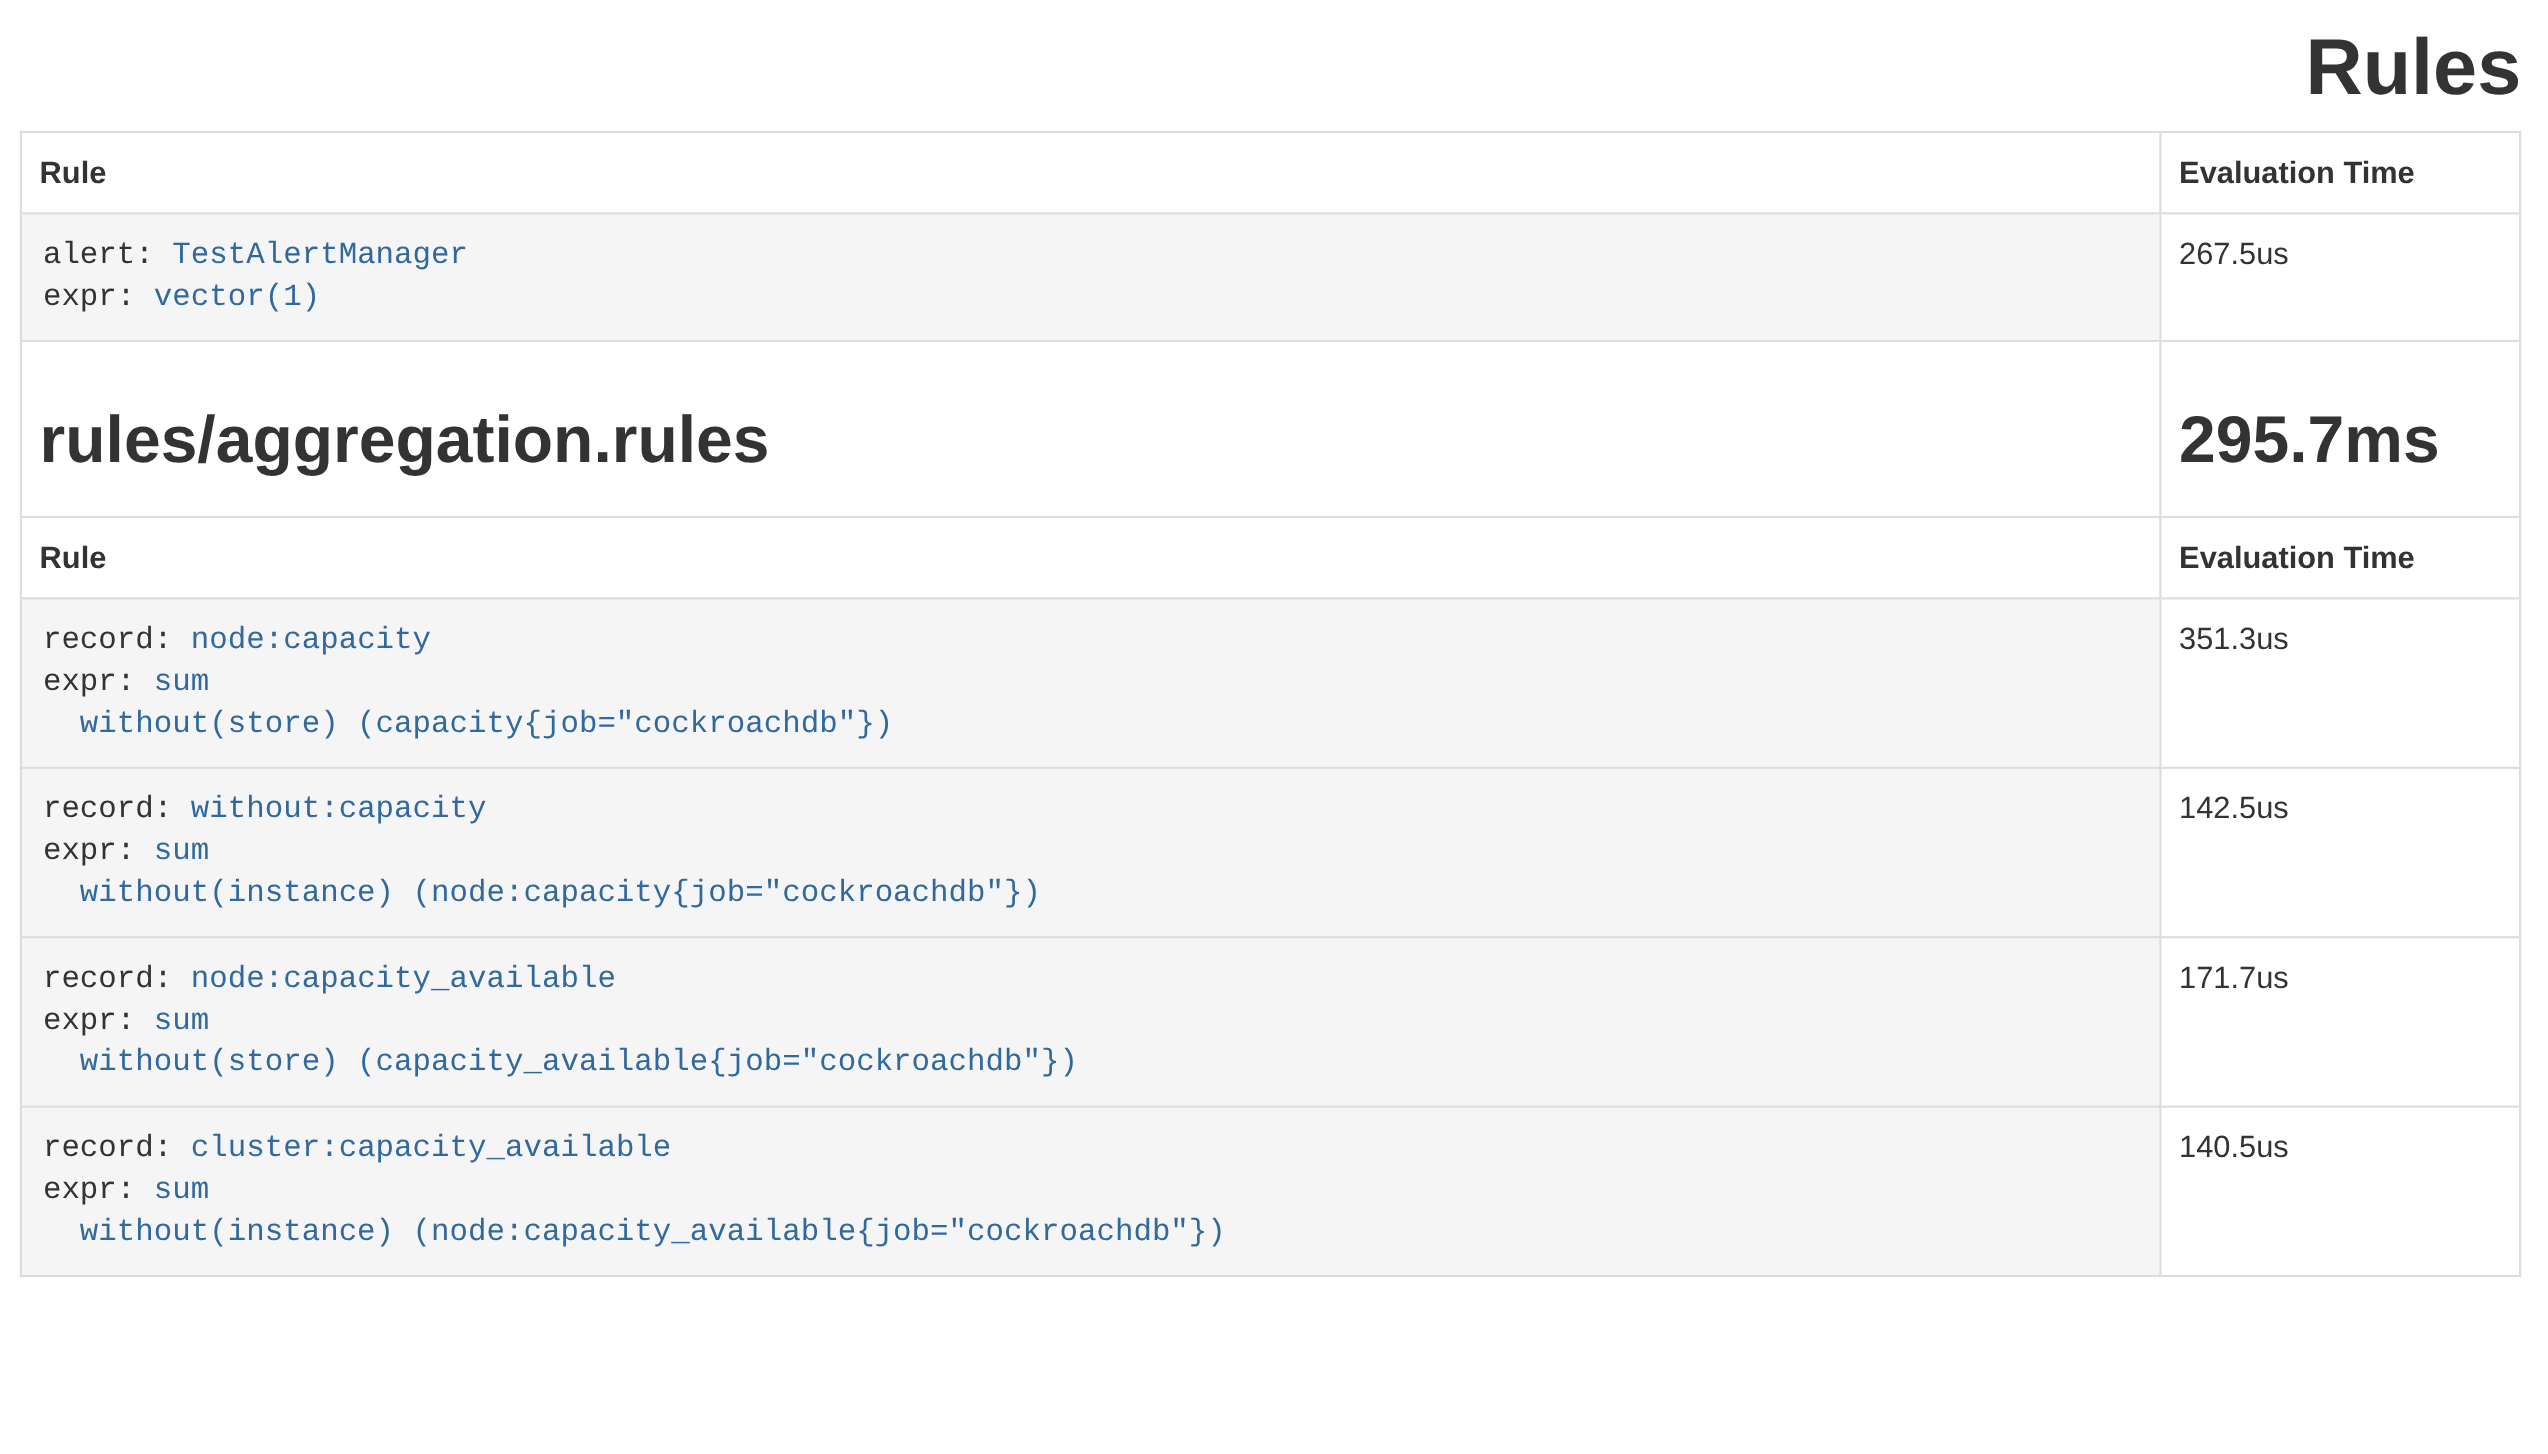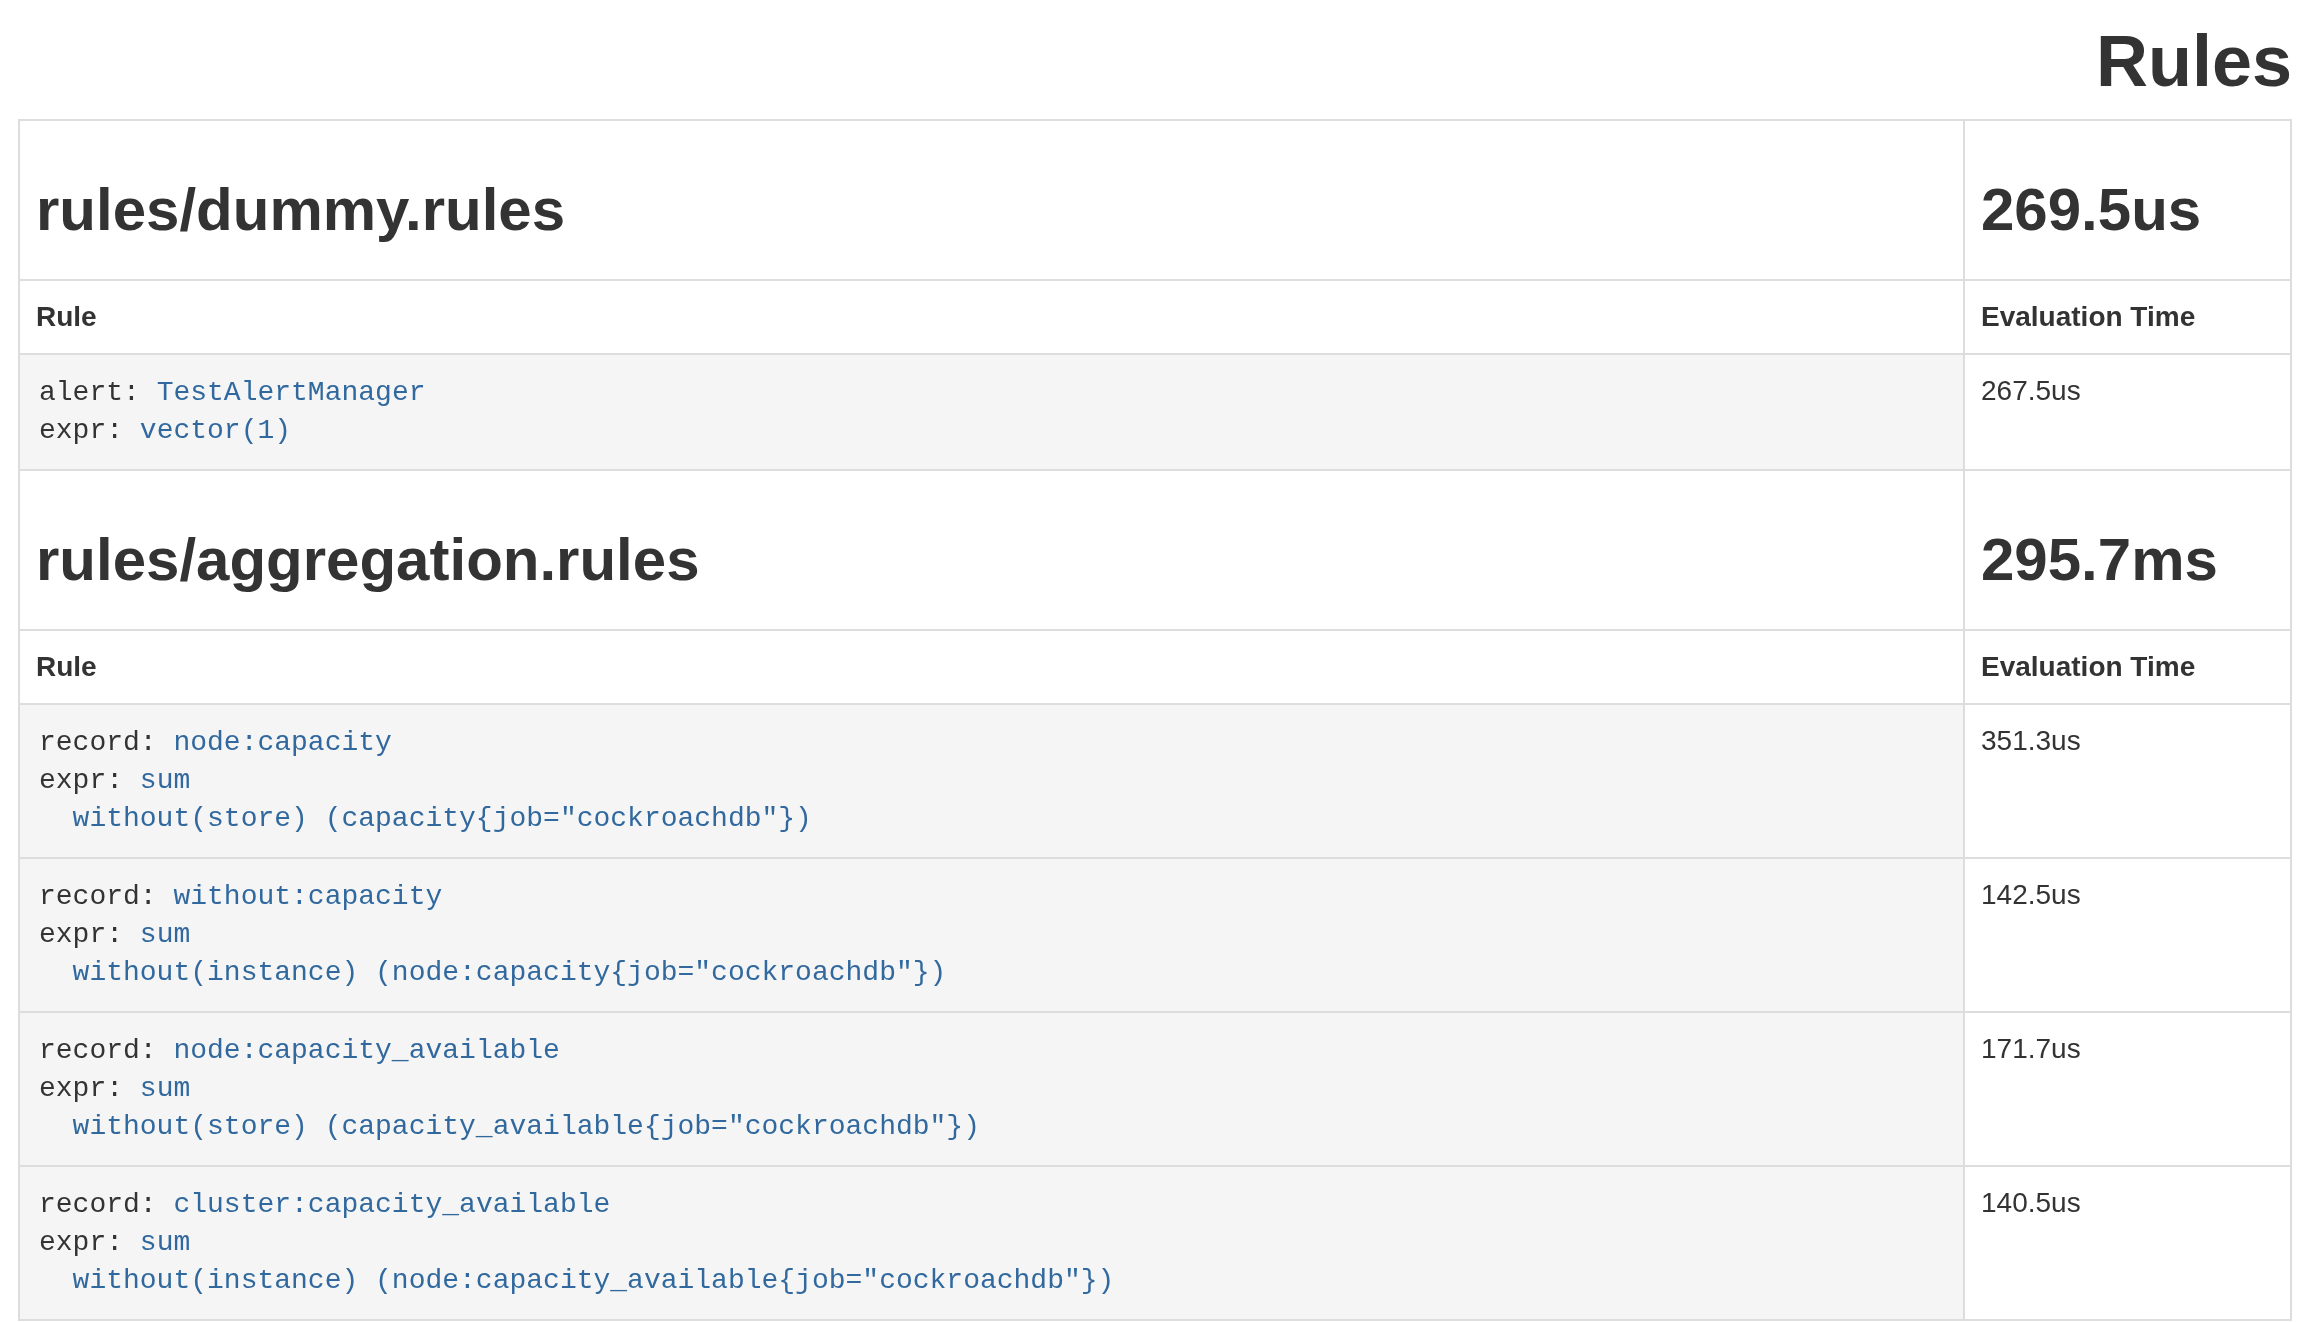--- a/index.html
+++ b/index.html
@@ -85,28 +85,20 @@
 
 <div class="container">
   <h1 class="page-title">Rules</h1>
 
   <table class="rules-table">
     <colgroup>
       <col>
       <col class="eval-col">
     </colgroup>
     <tbody id="rules-body">
-        <tr class="file-row">
-          <td>
-            <h2>rules/dummy.rules</h2>
-          </td>
-          <td>
-            <h2>269.5us</h2>
-          </td>
-        </tr>
         <tr class="header-row">
           <td>Rule</td>
           <td>Evaluation Time</td>
         </tr>
         <tr class="rule-row">
           <td class="rule-cell">
             <div class="rule-pre"><span class="kw">alert:</span> <a href="#">TestAlertManager</a>
 <span class="kw">expr:</span> <a href="#">vector(1)</a></div>
           </td>
           <td class="eval-cell">267.5us</td>

